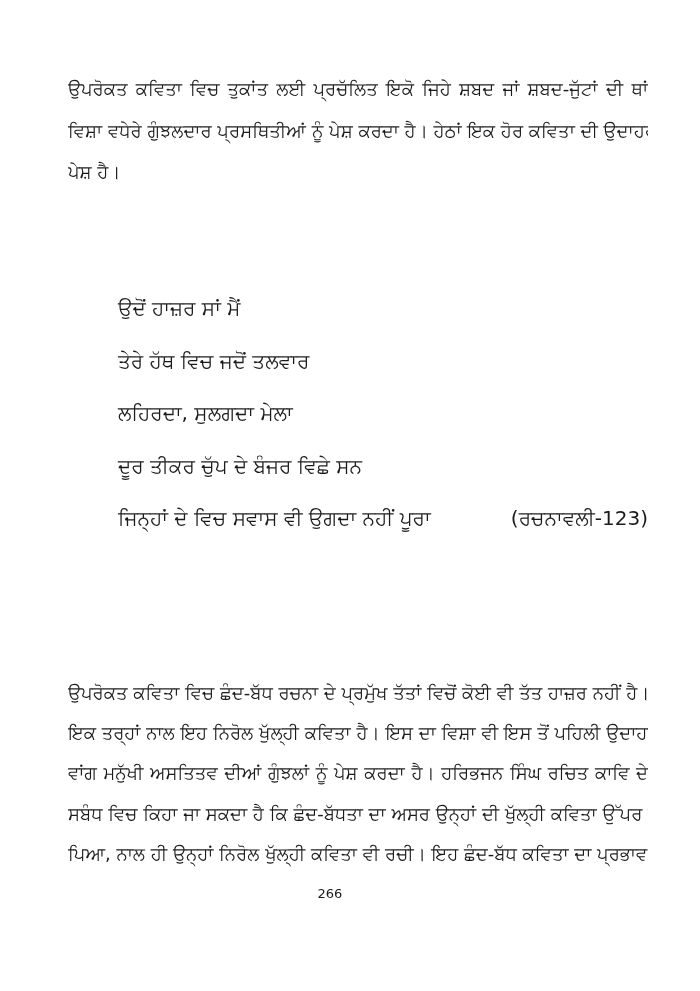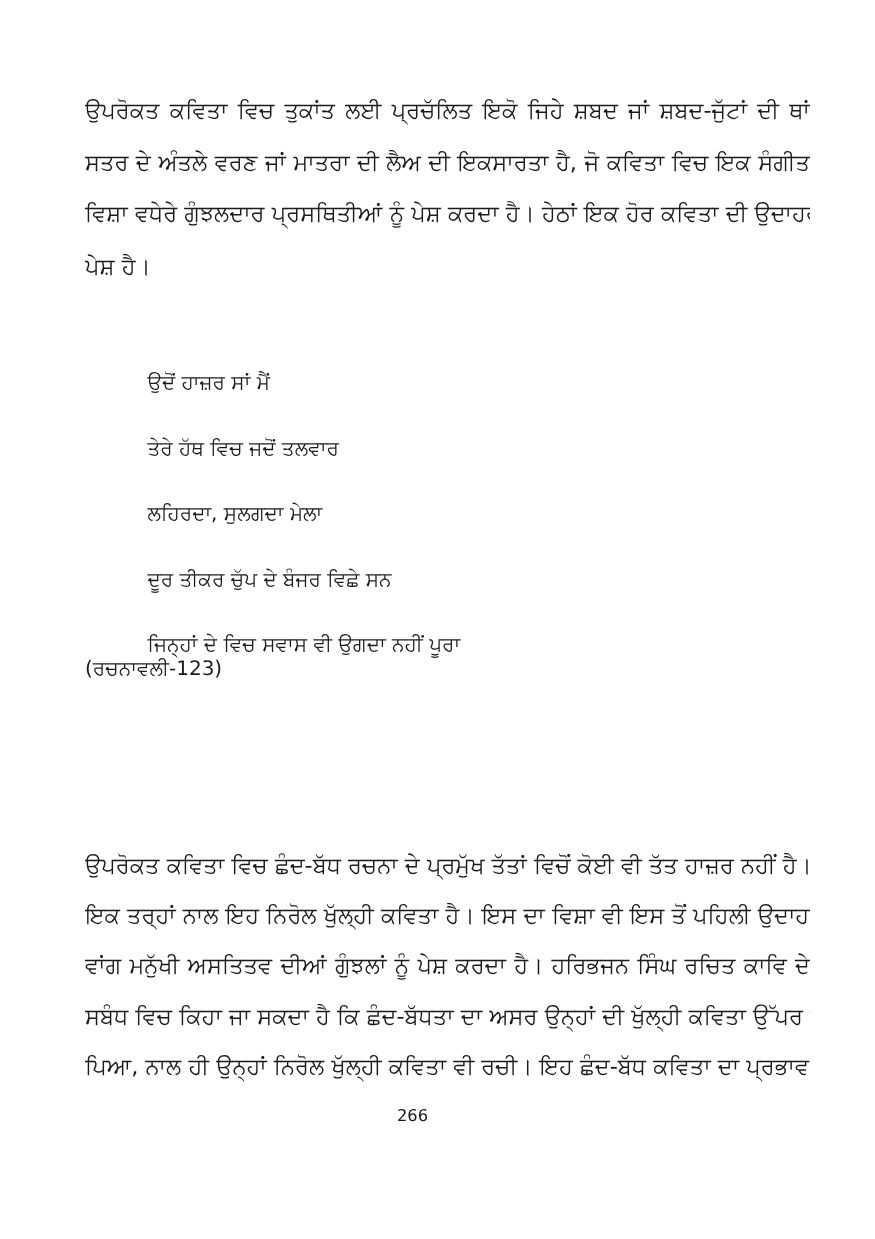--- a/index.html
+++ b/index.html
@@ -32,32 +32,32 @@
     overflow: hidden;
   }
   .para .tline.last {
     text-align: left;
     text-align-last: left;
   }
   #para2 .tline {
     height: 40.2px;
   }
   .poem {
-    font-size: 16px;
+    font-size: 20px;
   }
   .poem .pline {
     height: 52.6px;
     padding-left: 50px;
     text-align: left;
     white-space: nowrap;
   }
   .poem .pline.with-cite {
     display: flex;
+    justify-content: space-between;
     padding-left: 0;
-    flex-direction: column;
   }
   .poem .pline.with-cite .verse {
     padding-left: 50px;
   }
   .footer {
     position: absolute;
     left: 0;
     top: 886px;
     width: 660px;
     text-align: center;
@@ -65,21 +65,20 @@
     color: #1b1b1b;
   }
 </style>
 </head>
 <body>
 
 <div class="page">
 
   <div class="content para" id="para1" style="top:78px;">
     <div class="tline">ਉਪਰੋਕਤ ਕਵਿਤਾ ਵਿਚ ਤੁਕਾਂਤ ਲਈ ਪ੍ਰਚੱਲਿਤ ਇਕੋ ਜਿਹੇ ਸ਼ਬਦ ਜਾਂ ਸ਼ਬਦ-ਜੁੱਟਾਂ ਦੀ ਥਾਂ</div>
-    <div class="tline">ਸਤਰ ਦੇ ਅੰਤਲੇ ਵਰਣ ਜਾਂ ਮਾਤਰਾ ਦੀ ਲੈਅ ਦੀ ਇਕਸਾਰਤਾ ਹੈ, ਜੋ ਕਵਿਤਾ ਵਿਚ ਇਕ ਸੰਗੀਤ</div>
     <div class="tline">ਵਿਸ਼ਾ ਵਧੇਰੇ ਗੁੰਝਲਦਾਰ ਪ੍ਰਸਥਿਤੀਆਂ ਨੂੰ ਪੇਸ਼ ਕਰਦਾ ਹੈ। ਹੇਠਾਂ ਇਕ ਹੋਰ ਕਵਿਤਾ ਦੀ ਉਦਾਹਰਨ</div>
     <div class="tline last">ਪੇਸ਼ ਹੈ।</div>
   </div>
 
   <div class="content poem" style="top:296px;">
     <div class="pline">ਉਦੋਂ ਹਾਜ਼ਰ ਸਾਂ ਮੈਂ</div>
     <div class="pline">ਤੇਰੇ ਹੱਥ ਵਿਚ ਜਦੋਂ ਤਲਵਾਰ</div>
     <div class="pline">ਲਹਿਰਦਾ, ਸੁਲਗਦਾ ਮੇਲਾ</div>
     <div class="pline">ਦੂਰ ਤੀਕਰ ਚੁੱਪ ਦੇ ਬੰਜਰ ਵਿਛੇ ਸਨ</div>
     <div class="pline with-cite">

